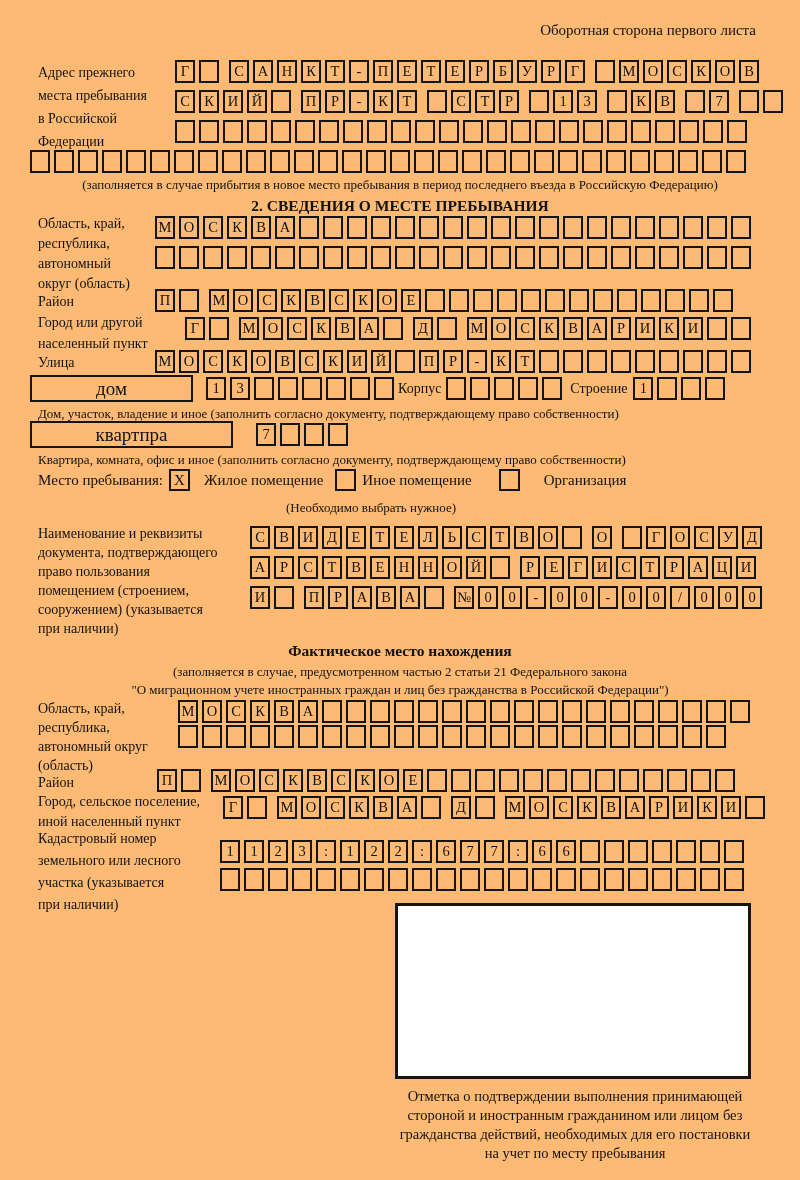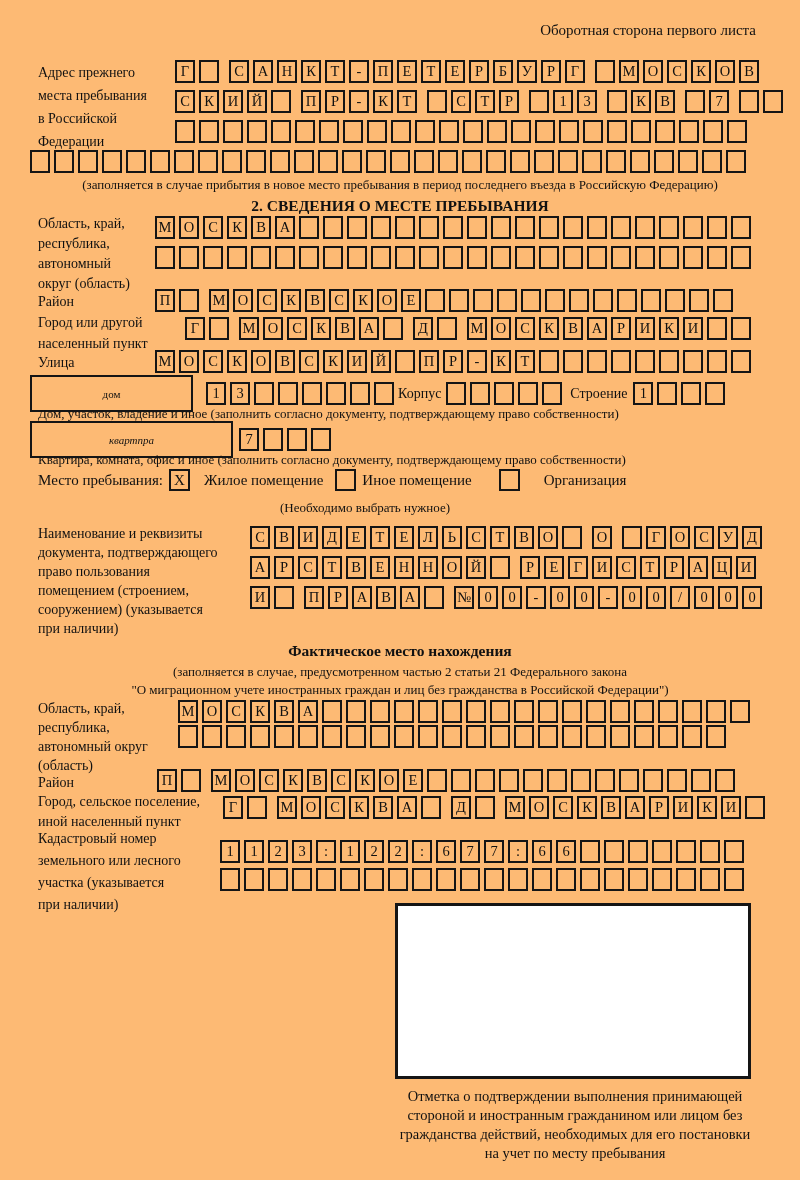--- a/index.html
+++ b/index.html
@@ -33,23 +33,23 @@
   .lh22 .lbl-line { line-height:22px; }
   .lh23 .lbl-line { line-height:23px; }
 
   .note { font-size:13px; }
   .center { text-align:center; }
   .full { left:0; width:800px; }
 
   .sec-title { font-size:15.5px; font-weight:bold; }
 
   .bigrect {
-    border:2px solid #151515; height:37px;
+    border:2px solid #151515; height:27px;
     display:flex; align-items:center; justify-content:center;
-    font-size:11px;
+    font-size:19px;
   }
   .inline-flex-row { display:flex; align-items:center; }
   .inline-lbl { font-size:14px; white-space:nowrap; }
 
   .cb {
     width:21px; height:22px; border:2px solid #151515;
     text-align:center; font-size:15px; line-height:18px; flex:0 0 auto;
   }
   .opt-label { font-size:15px; white-space:nowrap; }
 
@@ -106,35 +106,35 @@
     <div class="bigrect" style="width:163px; margin-right:13px;">дом</div>
     <div class="boxrow"><span class="cbox">1</span><span class="cbox">3</span><span class="cbox"></span><span class="cbox"></span><span class="cbox"></span><span class="cbox"></span><span class="cbox"></span><span class="cbox"></span></div>
     <div class="inline-lbl" style="margin-right:5px;">Корпус</div>
     <div class="boxrow"><span class="cbox"></span><span class="cbox"></span><span class="cbox"></span><span class="cbox"></span><span class="cbox"></span></div>
     <div class="inline-lbl" style="margin-right:6px; margin-left:4px;">Строение</div>
     <div class="boxrow"><span class="cbox">1</span><span class="cbox"></span><span class="cbox"></span><span class="cbox"></span></div>
   </div>
   <div class="abs note" style="left:38px; top:406px;">Дом, участок, владение и иное (заполнить согласно документу, подтверждающему право собственности)</div>
 
   <div class="abs inline-flex-row" style="left:30px; top:421px;">
-    <div class="bigrect" style="width:203px; margin-right:6px;font-style:italic;">квартпра</div>
+    <div class="bigrect" style="width:203px; margin-right:23px;">квартпра</div>
     <div class="boxrow"><span class="cbox">7</span><span class="cbox"></span><span class="cbox"></span><span class="cbox"></span></div>
   </div>
   <div class="abs note" style="left:38px; top:452px;">Квартира, комната, офис и иное (заполнить согласно документу, подтверждающему право собственности)</div>
 
   <div class="abs inline-flex-row" style="left:38px; top:469px;">
     <div class="opt-label">Место пребывания:</div>
     <div class="cb" style="margin-left:6px;">X</div>
     <div class="opt-label" style="margin-left:14px;">Жилое помещение</div>
     <div class="cb" style="margin-left:12px;"></div>
     <div class="opt-label" style="margin-left:6px;">Иное помещение</div>
     <div class="cb" style="margin-left:27px;"></div>
     <div class="opt-label" style="margin-left:24px;">Организация</div>
   </div>
-  <div class="abs note center" style="left:5px; top:500px; width:680px;padding-left:40px;">(Необходимо выбрать нужное)</div>
+  <div class="abs note center" style="left:11px; top:500px; width:680px;padding-left:40px;">(Необходимо выбрать нужное)</div>
 
   <div class="abs lbl lh19" style="left:38px; top:524px;">
       <div class="lbl-line">Наименование и реквизиты</div>
       <div class="lbl-line">документа, подтверждающего</div>
       <div class="lbl-line">право пользования</div>
       <div class="lbl-line">помещением (строением,</div>
       <div class="lbl-line">сооружением) (указывается</div>
       <div class="lbl-line">при наличии)</div>
     </div>
   <div class="abs" style="left:250px; top:526px;">

